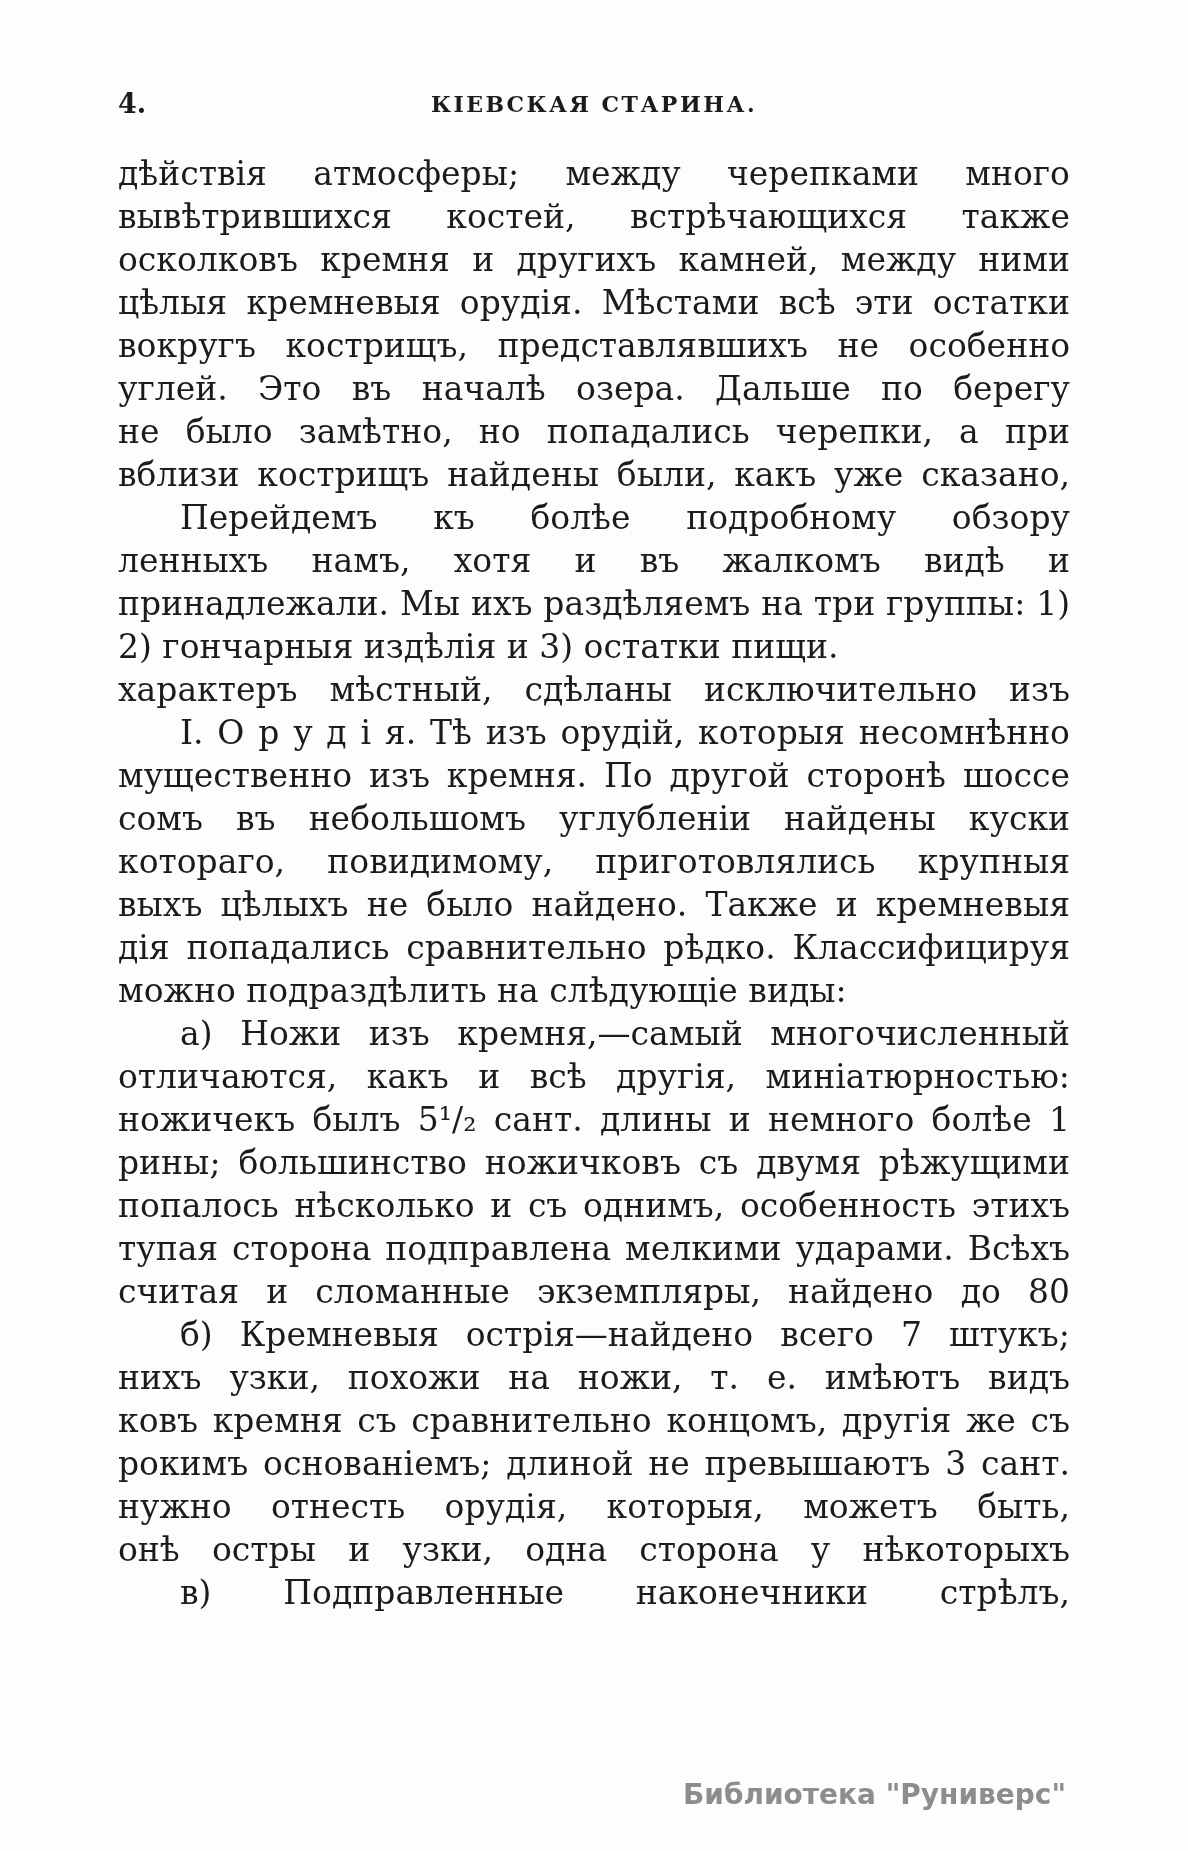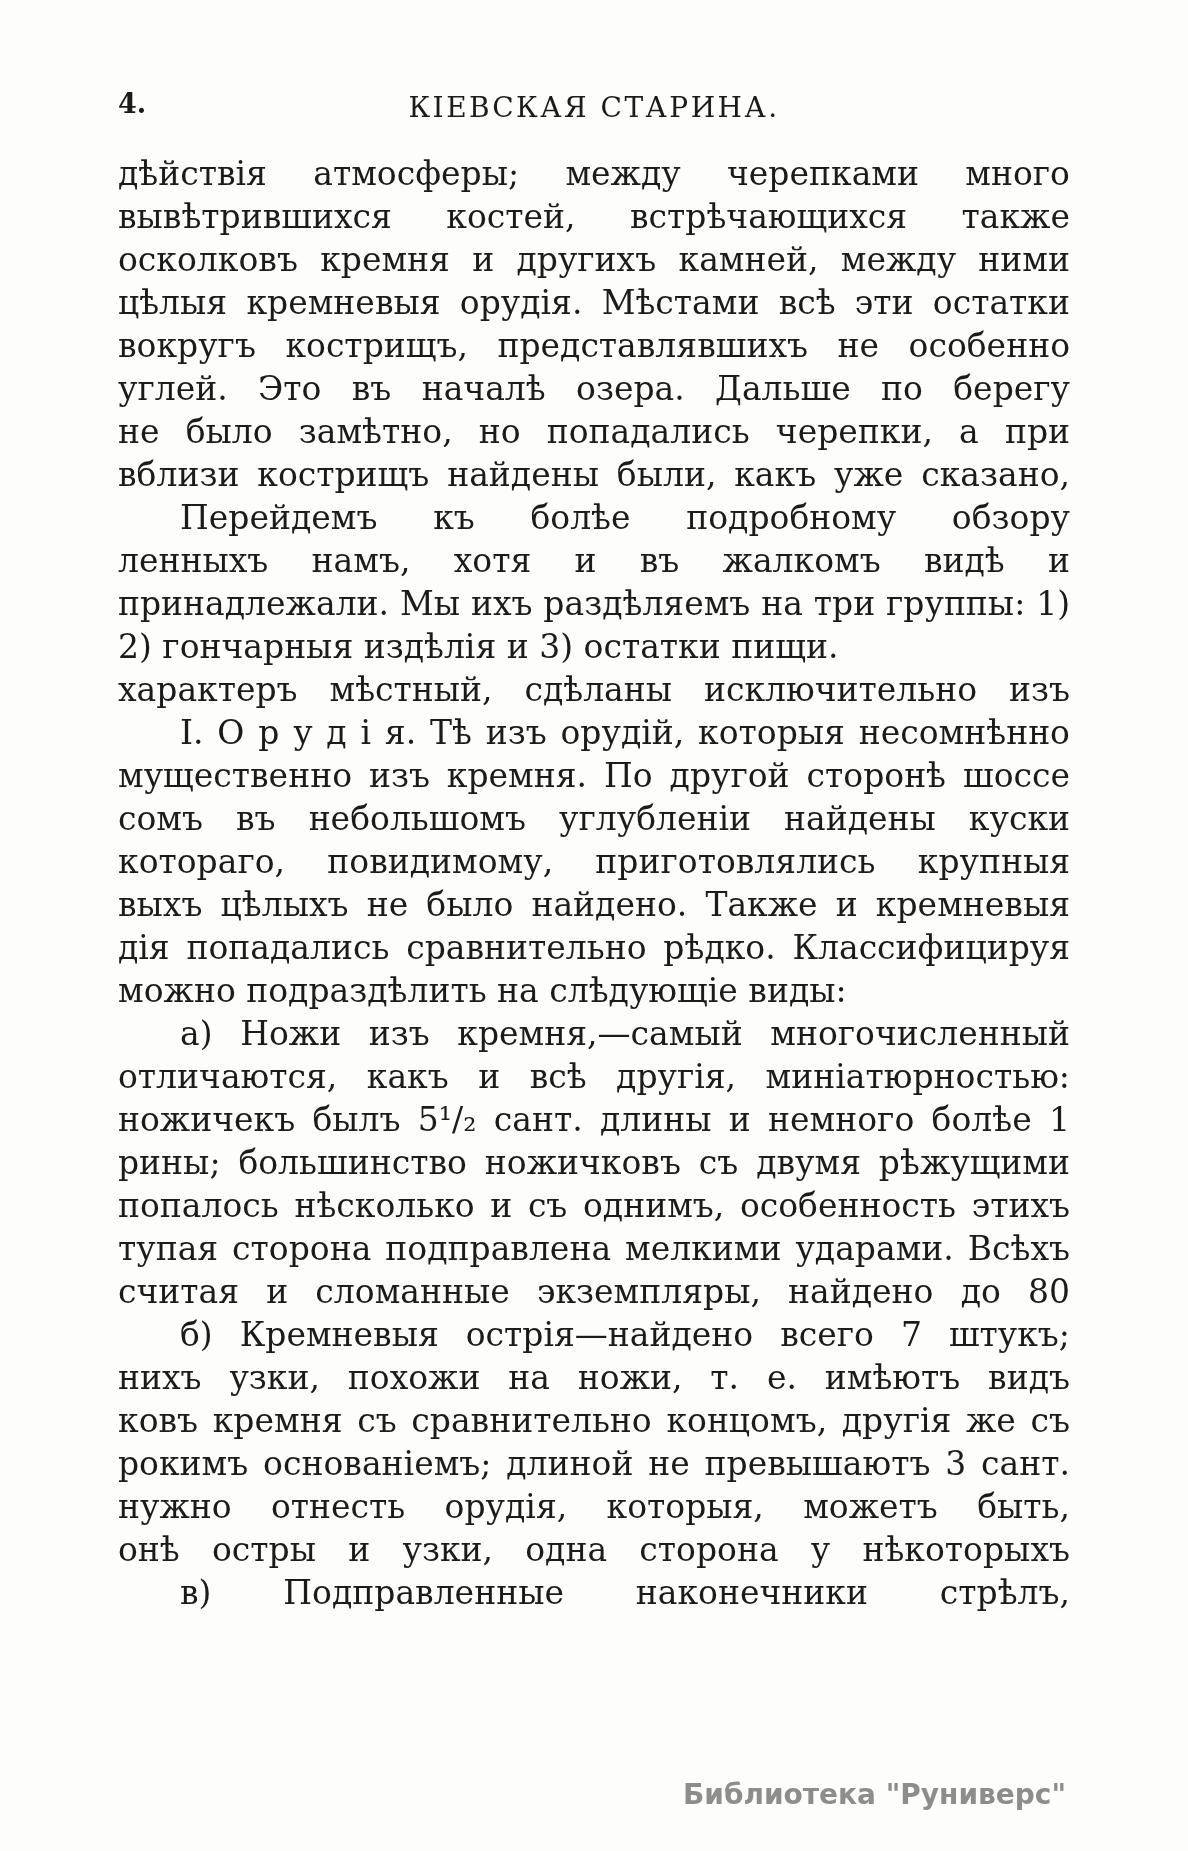--- a/index.html
+++ b/index.html
@@ -30,22 +30,22 @@
     top: 0;
     font-size: 27px;
     font-weight: bold;
   }
   .running-title {
     position: absolute;
     left: 0;
     right: 0;
     top: 3px;
     text-align: center;
-    font-size: 28px;
-    font-weight: normal;
+    font-size: 22px;
+    font-weight: bold;
     letter-spacing: 2.5px;
   }
   .body-text {
     position: absolute;
     top: 152px;
     left: 118px;
     width: 952px;
   }
   .line {
     font-size: 33px;

